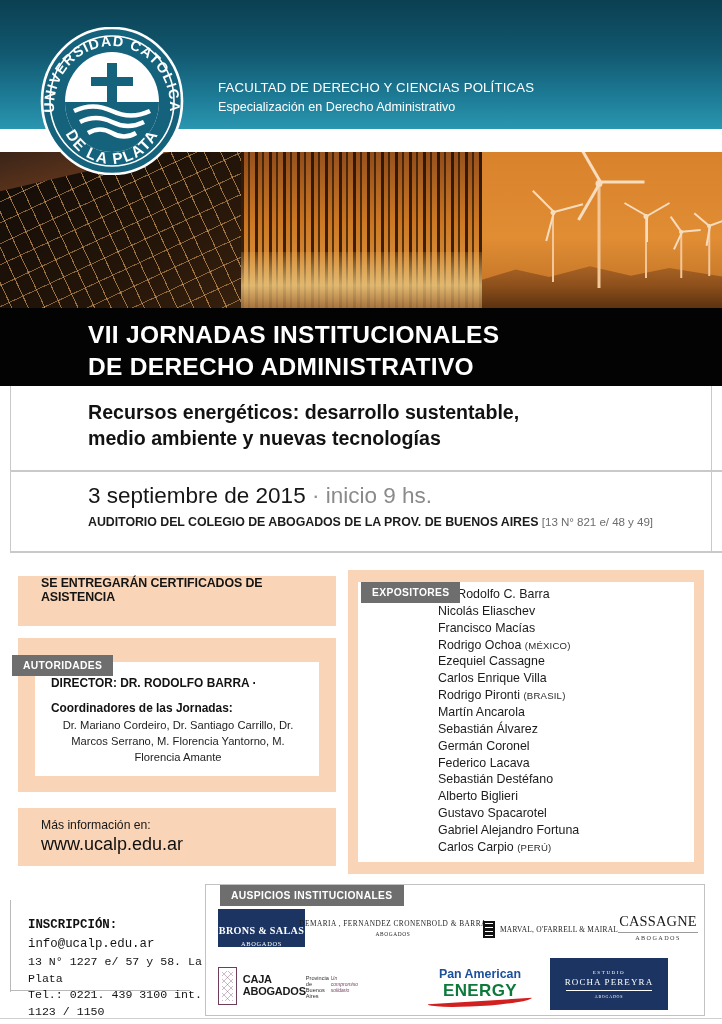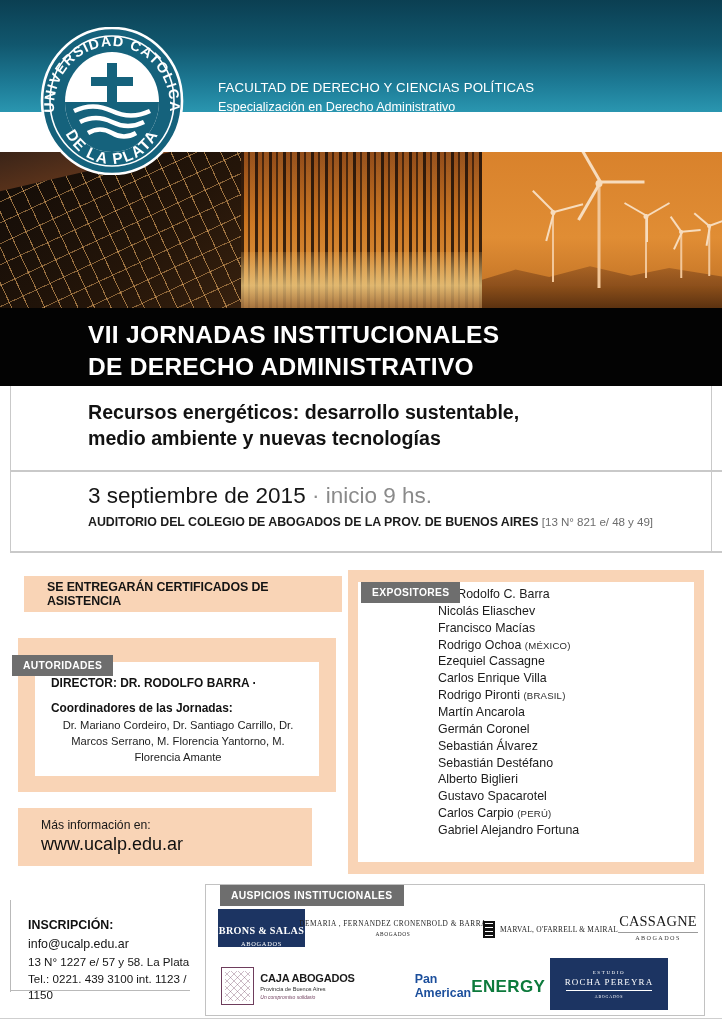--- a/index.html
+++ b/index.html
@@ -10,21 +10,21 @@
     overflow: hidden;
   }
   #poster {
     position: relative;
     width: 722px; height: 1024px;
     background: #fff;
   }
 
   
   .header {
-    position: absolute; left: 0; top: 0; width: 722px; height: 112px;
+    position: absolute; left: 0; top: 0; width: 722px; height: 129px;
     background: linear-gradient(180deg, #0b3f52 0%, #11576e 40%, #1d7b96 75%, #2a96b0 100%);
     overflow: visible;
   }
   .header-texts {
     position: absolute; left: 218px; top: 80px;
     color: #ffffff;
   }
   .fac-line {
     font-size: 13.2px; letter-spacing: 0.18px; font-weight: 400;
     white-space: nowrap; line-height: 1.15;
@@ -121,22 +121,22 @@
   .date-main .dot { color:#8e8e8e; }
   .date-main .grey { color:#8a8a8a; }
   .venue {
     margin-top: 6px; font-size: 12.4px; font-weight: 700; color:#1c1c1c;
     letter-spacing: -0.05px; white-space: nowrap;
   }
   .venue .addr { font-weight:400; color:#6d6d6d; font-size:11.6px; }
 
   
   .cert-box {
-    position:absolute; left:18px; top:576px; width:318px; height:36px;
-    background:#f9d4b6; display:flex; align-items:center; padding-left:23px;margin-left:6px;
+    position:absolute; left:18px; top:576px; width:318px; height:50px;
+    background:#f9d4b6; display:flex; align-items:flex-start; padding-left:23px;
   }
   .cert-txt { font-size: 12.4px; font-weight:700; color:#141414; letter-spacing:-0.1px; }
 
   .auth-box {
     position:absolute; left:18px; top:638px; width:318px; height:154px;
     background:#f9d4b6;
   }
   .auth-inner {
     position:absolute; left:17px; top:24px; width:284px; height:114px;
     background:#ffffff; padding: 14px 14px 16px 16px;
@@ -146,28 +146,28 @@
     display:flex; align-items:center; padding: 0 11px;
     font-size: 10.3px; font-weight:700; letter-spacing:0.35px; z-index:4;
   }
   .tab-auth { left:12px; top:655px; }
 
   .auth-line1 { font-size:11.9px; font-weight:700; color:#121212; margin-bottom:11px; }
   .auth-line2 { font-size:11.9px; font-weight:700; color:#121212; margin-bottom:3px; }
   .auth-line3 { font-size:11.2px; font-weight:400; color:#1d1d1d; line-height:1.42;text-align:center; }
 
   .info-box {
-    position:absolute; left:18px; top:808px; width:294px; height:58px;
+    position:absolute; left:18px; top:808px; width:318px; height:58px;
     background:#f9d4b6; padding: 10px 0 0 23px;
   }
   .info-small { font-size: 12.2px; color:#171717; }
   .info-url { font-size: 18px; color:#0f0f0f; margin-top:2px; }
 
   .insc {
-    position:absolute; left:28px; top:918px; width:175px;
+    position:absolute; left:28px; top:918px; width:175px;font-family:Liberation Mono, monospace;
   }
   .insc-t { font-size:12.4px; font-weight:700; color:#101010; margin-bottom:4px; }
   .insc-l { font-size:12.4px; color:#151515; line-height:1.44; }
   .insc-l.sm { font-size:11.6px; }
   .insc-rule { position:absolute; left:10px; top:990px; width:180px; height:1px; background:#b9b9b9; }
   .insc-vrule { position:absolute; left:10px; top:900px; width:1px; height:92px; background:#b9b9b9; }
 
   
   .exp-box {
     position:absolute; left:348px; top:570px; width:356px; height:304px;
@@ -216,26 +216,26 @@
   .lg-cassagne .c2 { font-family:"Liberation Serif", serif; font-size:6.2px; letter-spacing:1.4px; color:#3a3a3a; margin-top:1px; }
   .lg-cassagne .cline { width:80px; height:1px; background:#9b9b9b; margin-top:2px; }
 
   .lg-caja { left:218px; top:962px; width:140px; height:48px; }
   .lg-caja .shield { width:33px; height:38px; border:1px solid #6e3d5c; background:#fff;
     position:relative; margin-right:6px; }
   .lg-caja .shield::before { content:""; position:absolute; inset:3px;
     background:
       repeating-linear-gradient(45deg, rgba(110,61,92,.35) 0 1px, transparent 1px 5px),
       repeating-linear-gradient(-45deg, rgba(110,61,92,.35) 0 1px, transparent 1px 5px); }
-  .lg-caja .txtwrap { display:flex; flex-direction:column; }
+  .lg-caja .txtwrap { display:flex; flex-direction:row; }
   .lg-caja .k1 { font-size:11px; font-weight:700; color:#1a1a1a; letter-spacing:-0.2px; }
   .lg-caja .k2 { font-size:5.6px; color:#2f2f2f; margin-top:2px; }
   .lg-caja .k3 { font-size:5px; color:#6e3d5c; font-style:italic; margin-top:2px; }
 
-  .lg-pae { left:420px; top:962px; width:120px; height:48px; flex-direction:row; }
+  .lg-pae { left:420px; top:962px; width:120px; height:48px; flex-direction:column; }
   .lg-pae .pa1 { font-size:12.4px; font-weight:700; color:#1c4f9c; }
   .lg-pae .pa2 { font-size:17px; font-weight:700; color:#0d7a3c; letter-spacing:0.4px; line-height:1; margin-top:1px; }
   .lg-pae .swoosh { width:104px; height:5px; margin-top:2px;
     background:#d22020; border-radius:0 0 50% 50%/0 0 100% 100%; transform: rotate(-3.5deg); }
 
   .lg-rocha { left:550px; top:958px; width:118px; height:52px; background:#1c3462;
     flex-direction:column; color:#fff; }
   .lg-rocha .r0 { font-family:"Liberation Serif", serif; font-size:5px; letter-spacing:1.6px; }
   .lg-rocha .r1 { font-family:"Liberation Serif", serif; font-size:9px; letter-spacing:1.1px; margin-top:2px; }
   .lg-rocha .rline { width:86px; height:1px; background:#fff; margin-top:3px; }
@@ -402,27 +402,28 @@
   <div class="tab tab-exp">EXPOSITORES</div>
   <div class="exp-list">
       <div class="exp-item"><span>Dr. Rodolfo C. Barra</span></div>
       <div class="exp-item"><span>Nicolás Eliaschev</span></div>
       <div class="exp-item"><span>Francisco Macías</span></div>
       <div class="exp-item"><span>Rodrigo Ochoa</span> <span class="country">(MÉXICO)</span></div>
       <div class="exp-item"><span>Ezequiel Cassagne</span></div>
       <div class="exp-item"><span>Carlos Enrique Villa</span></div>
       <div class="exp-item"><span>Rodrigo Pironti</span> <span class="country">(BRASIL)</span></div>
       <div class="exp-item"><span>Martín Ancarola</span></div>
+      <div class="exp-item"><span>Sebastián Álvarez</span></div>
       <div class="exp-item"><span>Germán Coronel</span></div>
-      <div class="exp-item"><span>Sebastián Álvarez</span></div>
+      <div class="exp-item"><span>Federico Lacava</span></div>
       <div class="exp-item"><span>Sebastián Destéfano</span></div>
       <div class="exp-item"><span>Alberto Biglieri</span></div>
       <div class="exp-item"><span>Gustavo Spacarotel</span></div>
+      <div class="exp-item"><span>Gabriel Alejandro Fortuna</span></div>
       <div class="exp-item"><span>Carlos Carpio</span> <span class="country">(PERÚ)</span></div>
-      <div class="exp-item"><span>Gabriel Alejandro Fortuna</span></div>
     </div>
 
   <div class="ausp-box">
     
   </div>
   <div class="tab tab-ausp">AUSPICIOS INSTITUCIONALES</div>
 
   <div class="logo lg-brons">
     <div class="b1">BRONS &amp; SALAS</div>
     <div class="bline"></div>

